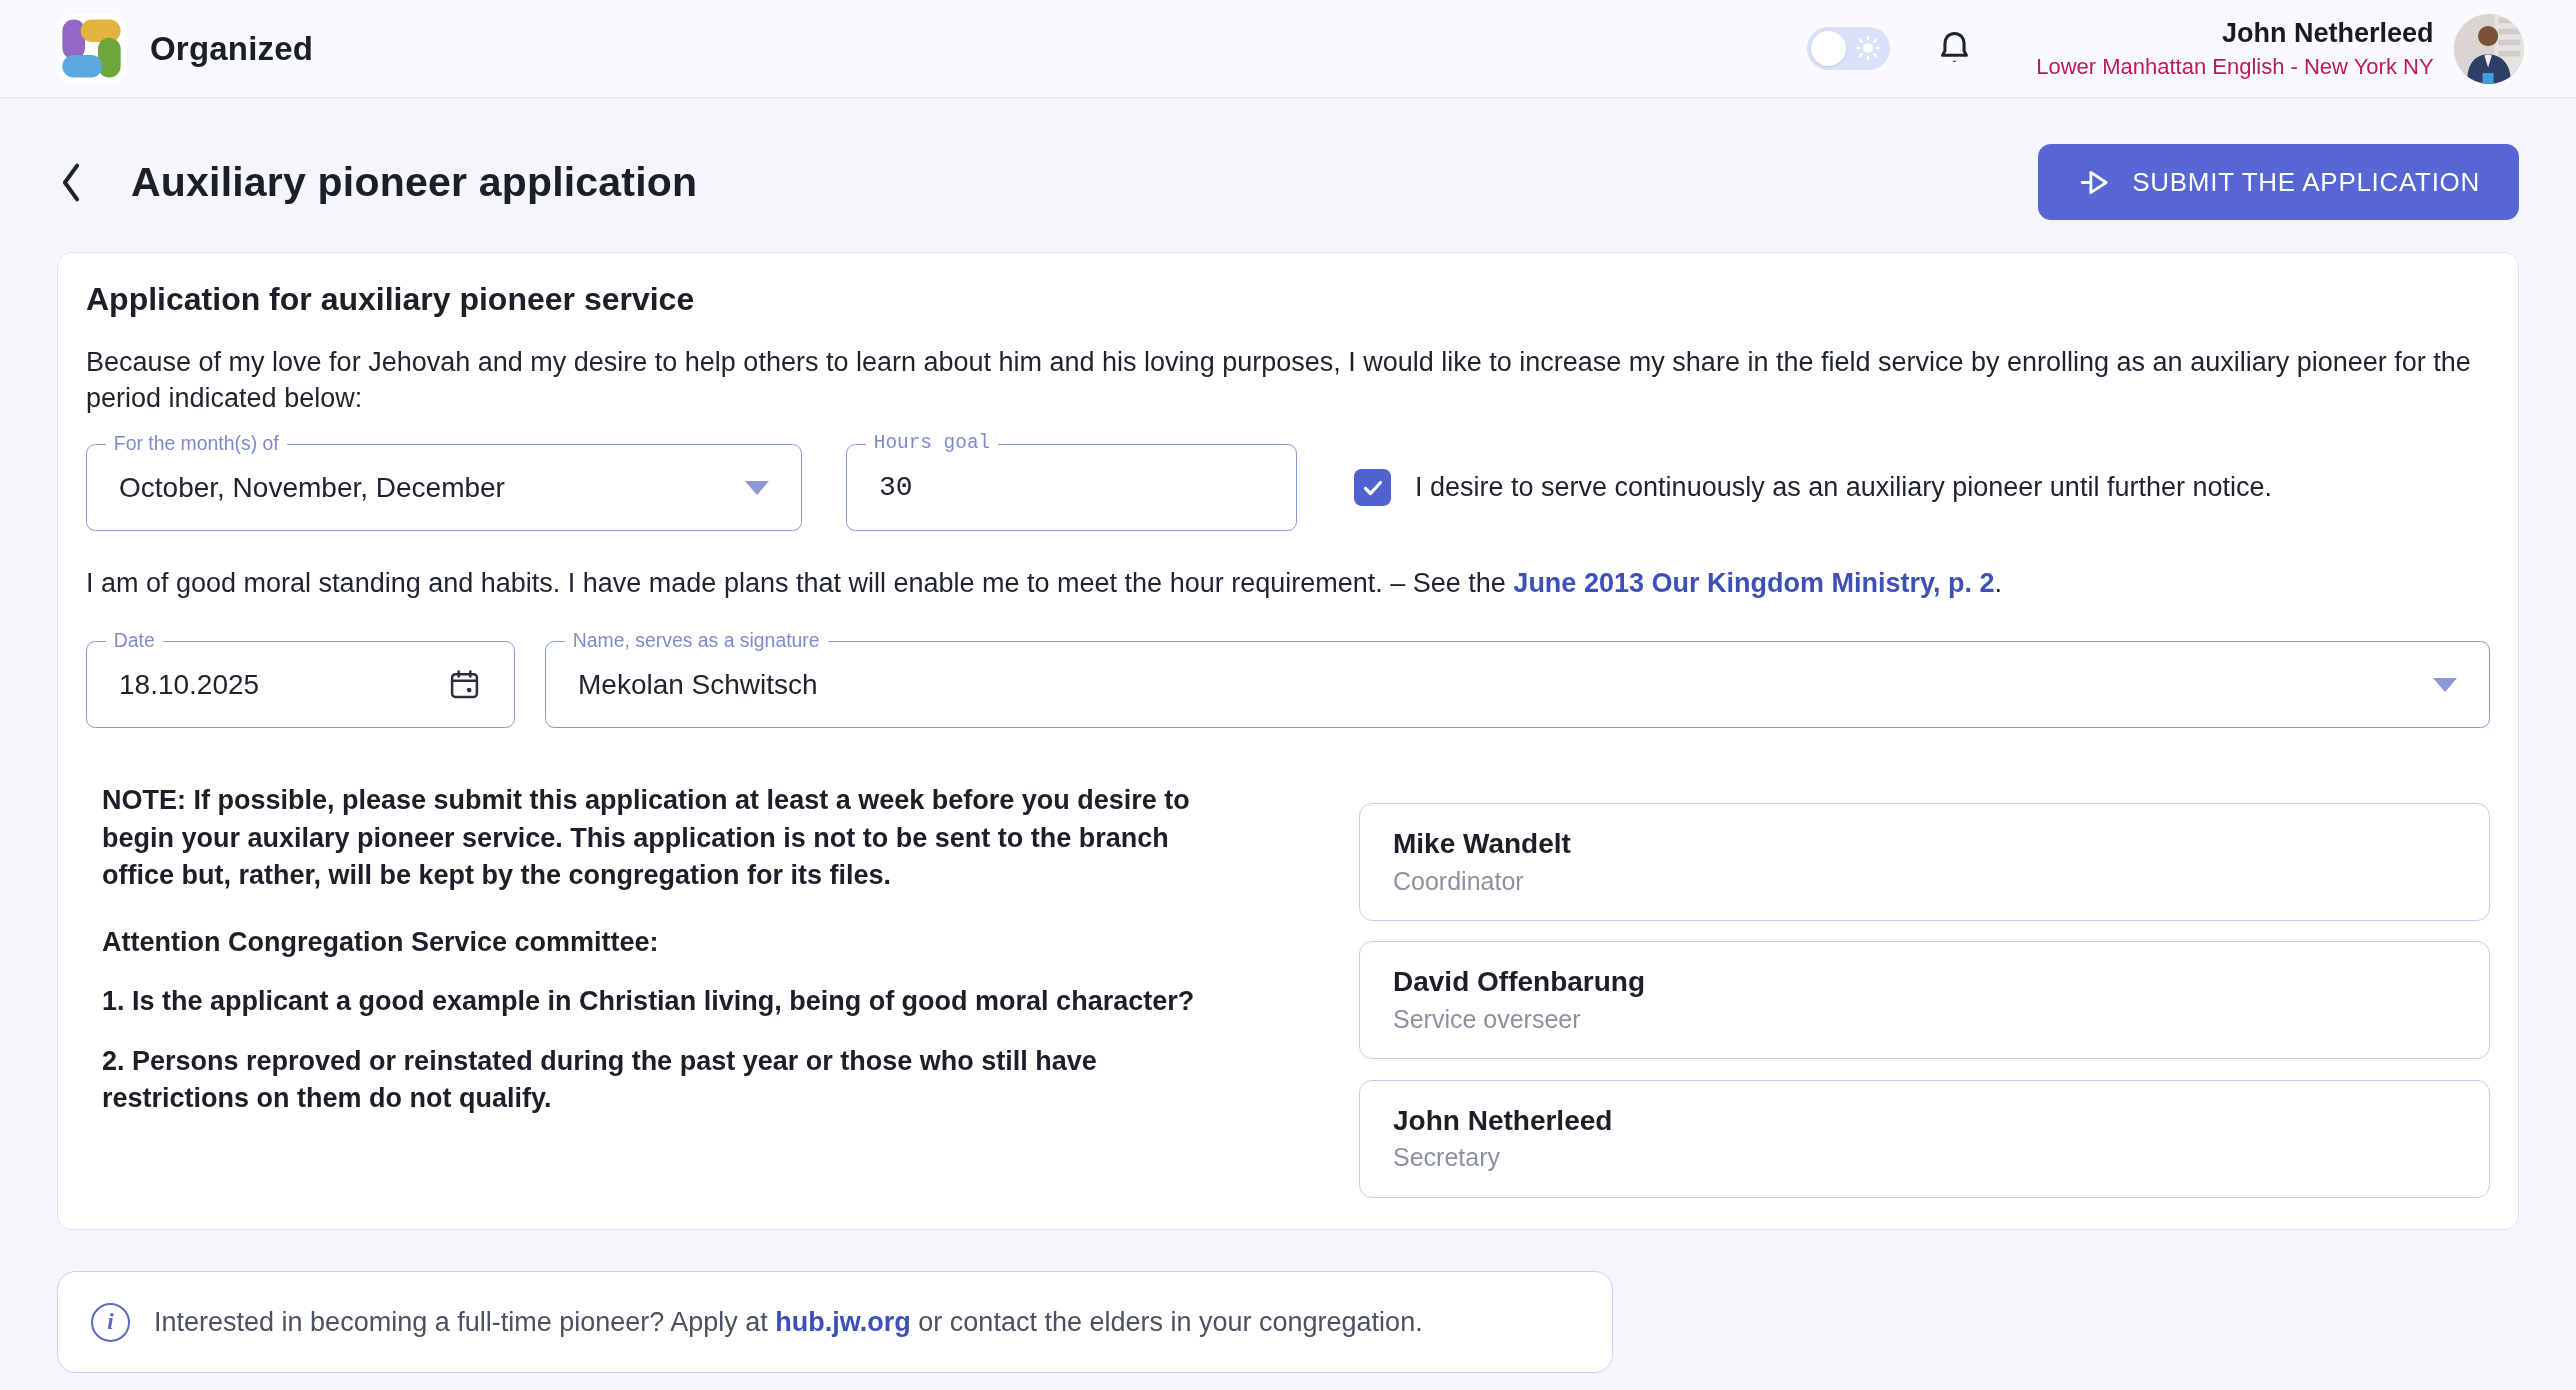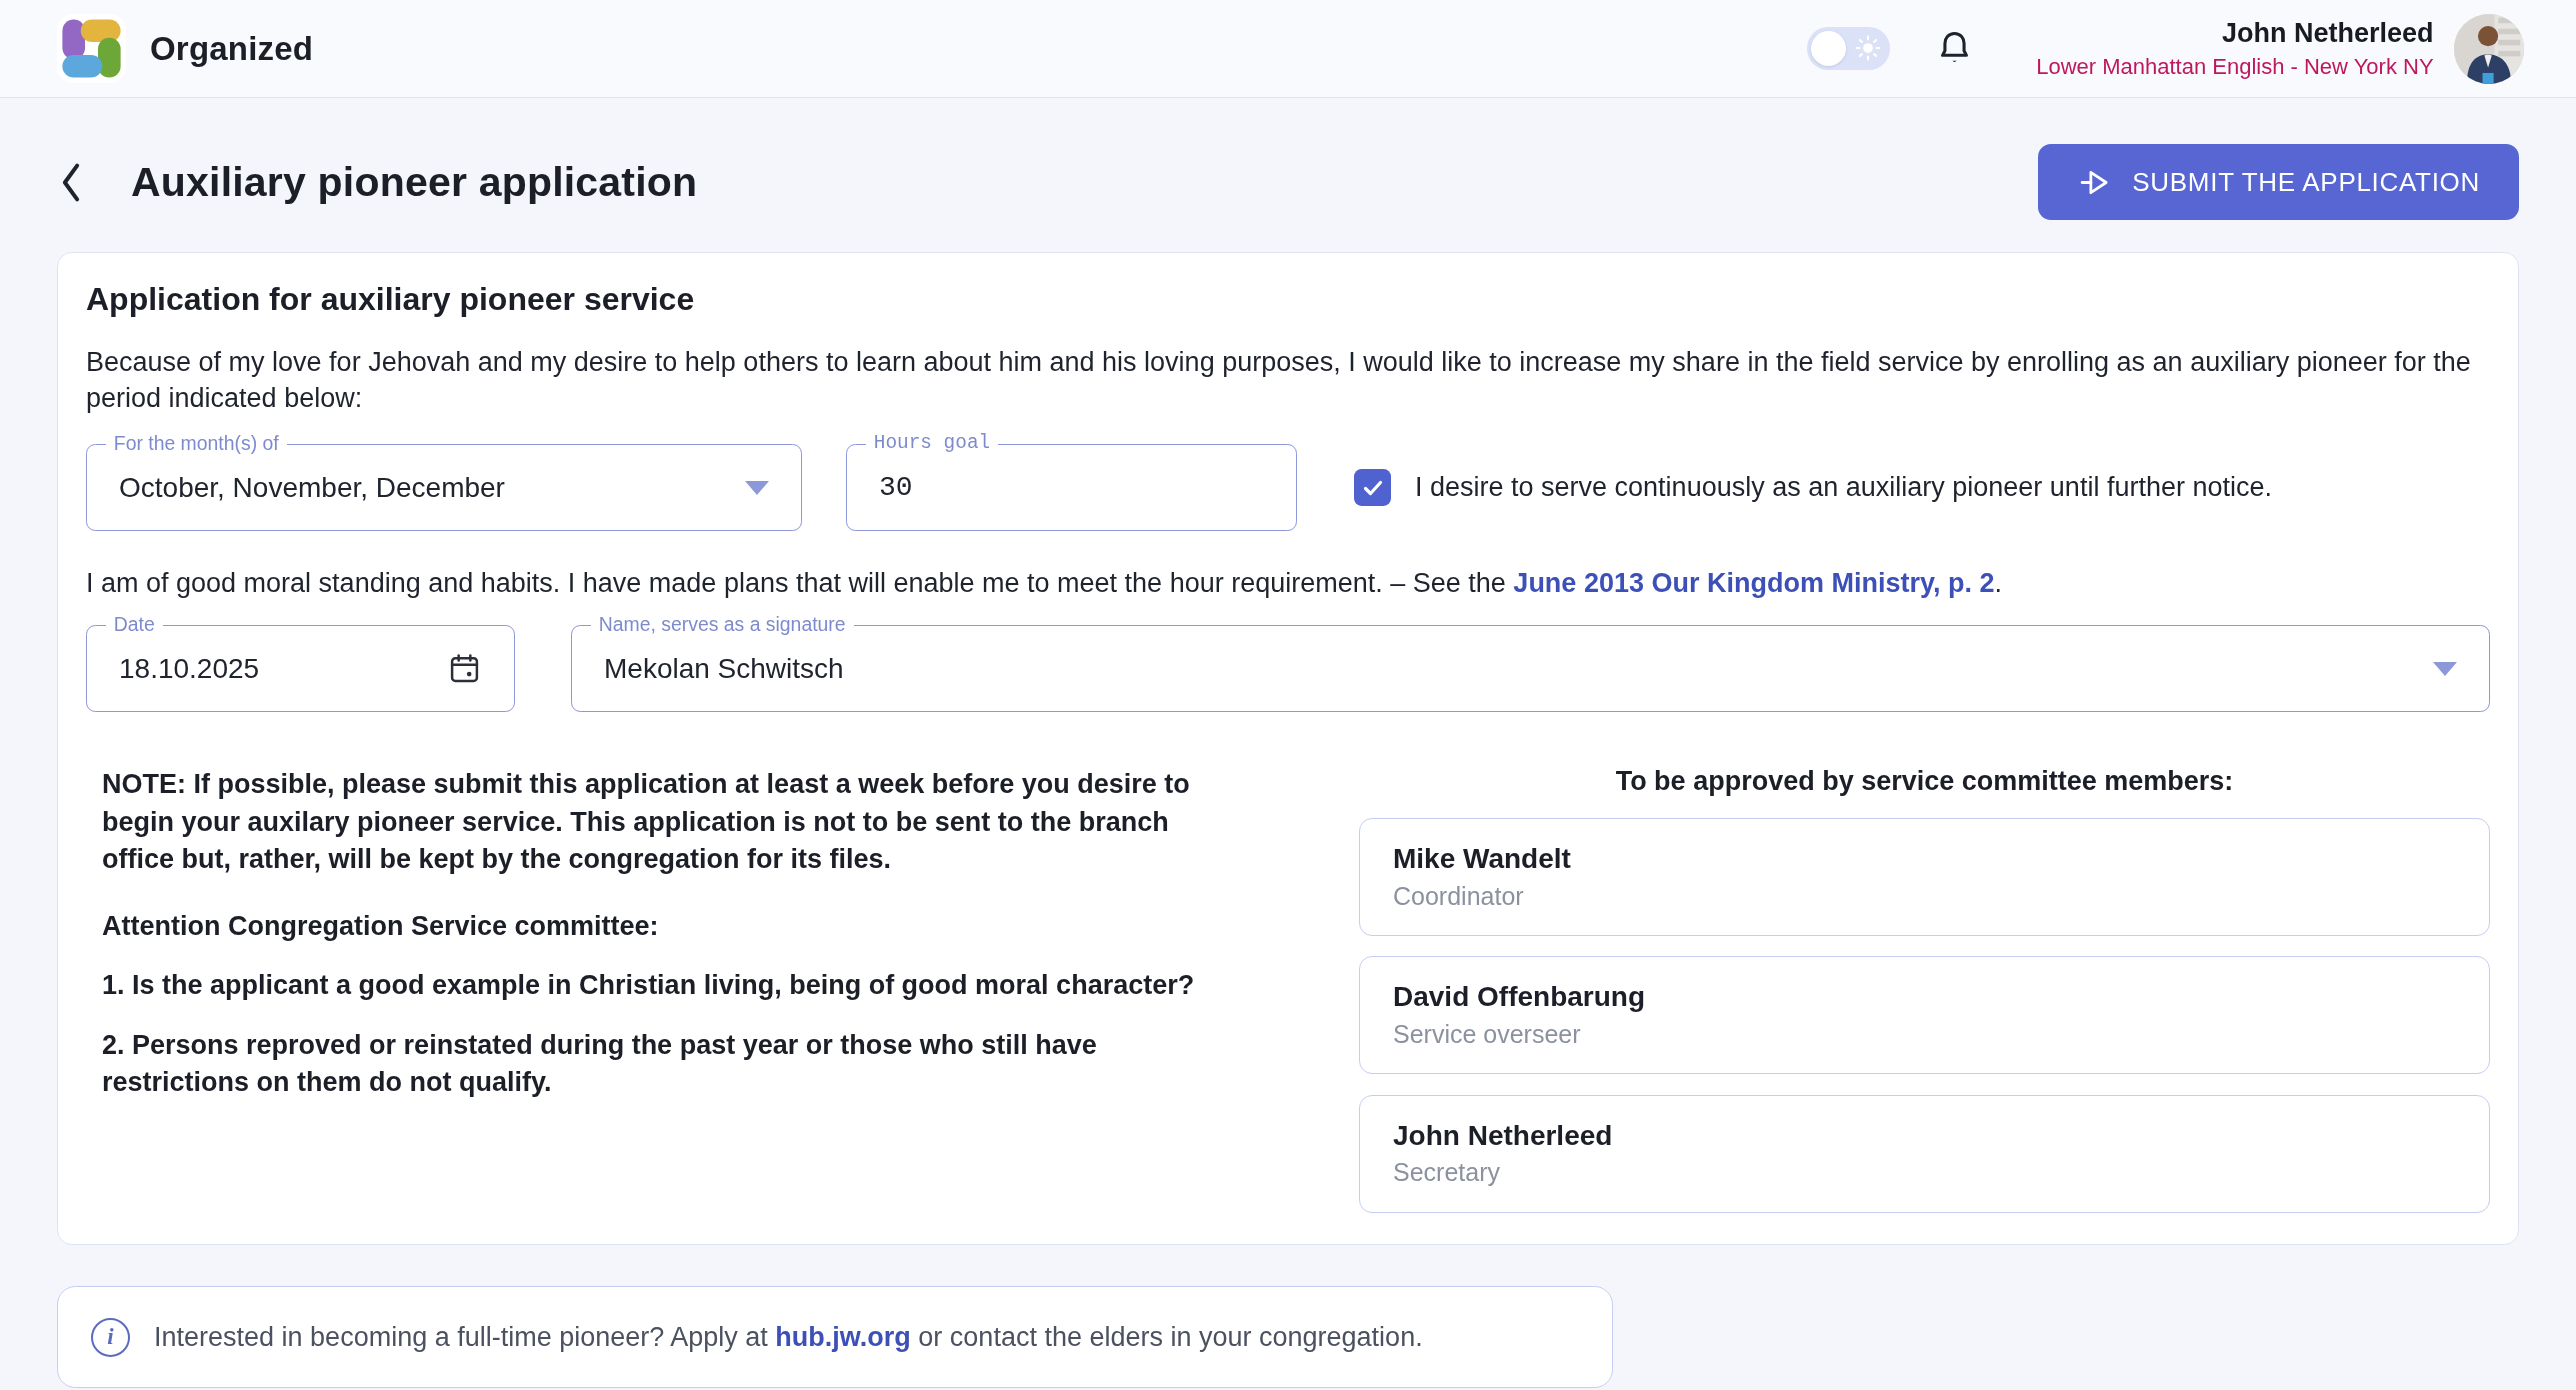--- a/index.html
+++ b/index.html
@@ -39,21 +39,21 @@
   .months-field { width:716px; justify-content:space-between; cursor:pointer; }
   .hours-field { width:451px; margin-left:44px; cursor:text;font-family:Liberation Mono, monospace; }
   .caret-down { width:0; height:0; border-left:12px solid transparent; border-right:12px solid transparent; border-top:14px solid #8d98d8; }
   .check-row { display:flex; align-items:center; margin-left:57px; cursor:pointer; }
   .checkbox { width:37px; height:37px; border-radius:7.4px; background:#5062cf; display:flex; align-items:center; justify-content:center; flex:0 0 auto; }
   .check-label { font-size:27px; margin-left:24px; color:#1f232d; }
 
   .moral-line { margin-top:37px; font-size:27px; color:#1f232d; }
   .inline-link { color:#3c50b7; font-weight:700; cursor:pointer; }
 
-  .date-row { display:flex; margin-top:26px;gap:26px; }
+  .date-row { display:flex; margin-top:42px; }
   .date-field { width:429px; justify-content:space-between; cursor:pointer; }
   .name-field { flex:1; margin-left:30px; justify-content:space-between; cursor:pointer; }
 
   .columns { display:flex; margin-top:54px; }
   .col-left { flex:0 0 1153px; }
   .col-right { flex:1; margin-left:120px; }
   .note-text, .attention, .question { font-size:27px; font-weight:700; line-height:1.38; color:#1c1f27;margin-left:16px; }
   .attention { margin-top:30px; }
   .question { margin-top:22px; }
   .approve-heading { font-size:27px; font-weight:700; text-align:center; color:#1c1f27; }
@@ -190,21 +190,20 @@
   </div>
 
   <div class="columns">
     <div class="col-left">
       <div class="note-text">NOTE: If possible, please submit this application at least a week before you desire to begin your auxilary pioneer service. This application is not to be sent to the branch office but, rather, will be kept by the congregation for its files.</div>
       <div class="attention">Attention Congregation Service committee:</div>
       <div class="question">1. Is the applicant a good example in Christian living, being of good moral character?</div>
       <div class="question">2. Persons reproved or reinstated during the past year or those who still have restrictions on them do not qualify.</div>
     </div>
     <div class="col-right">
-      <div class="approve-heading">To be approved by service committee members:</div>
       <div class="member-card">
         <div class="member-name">Mike Wandelt</div>
         <div class="member-role">Coordinator</div>
       </div>
       <div class="member-card">
         <div class="member-name">David Offenbarung</div>
         <div class="member-role">Service overseer</div>
       </div>
       <div class="member-card">
         <div class="member-name">John Netherleed</div>

